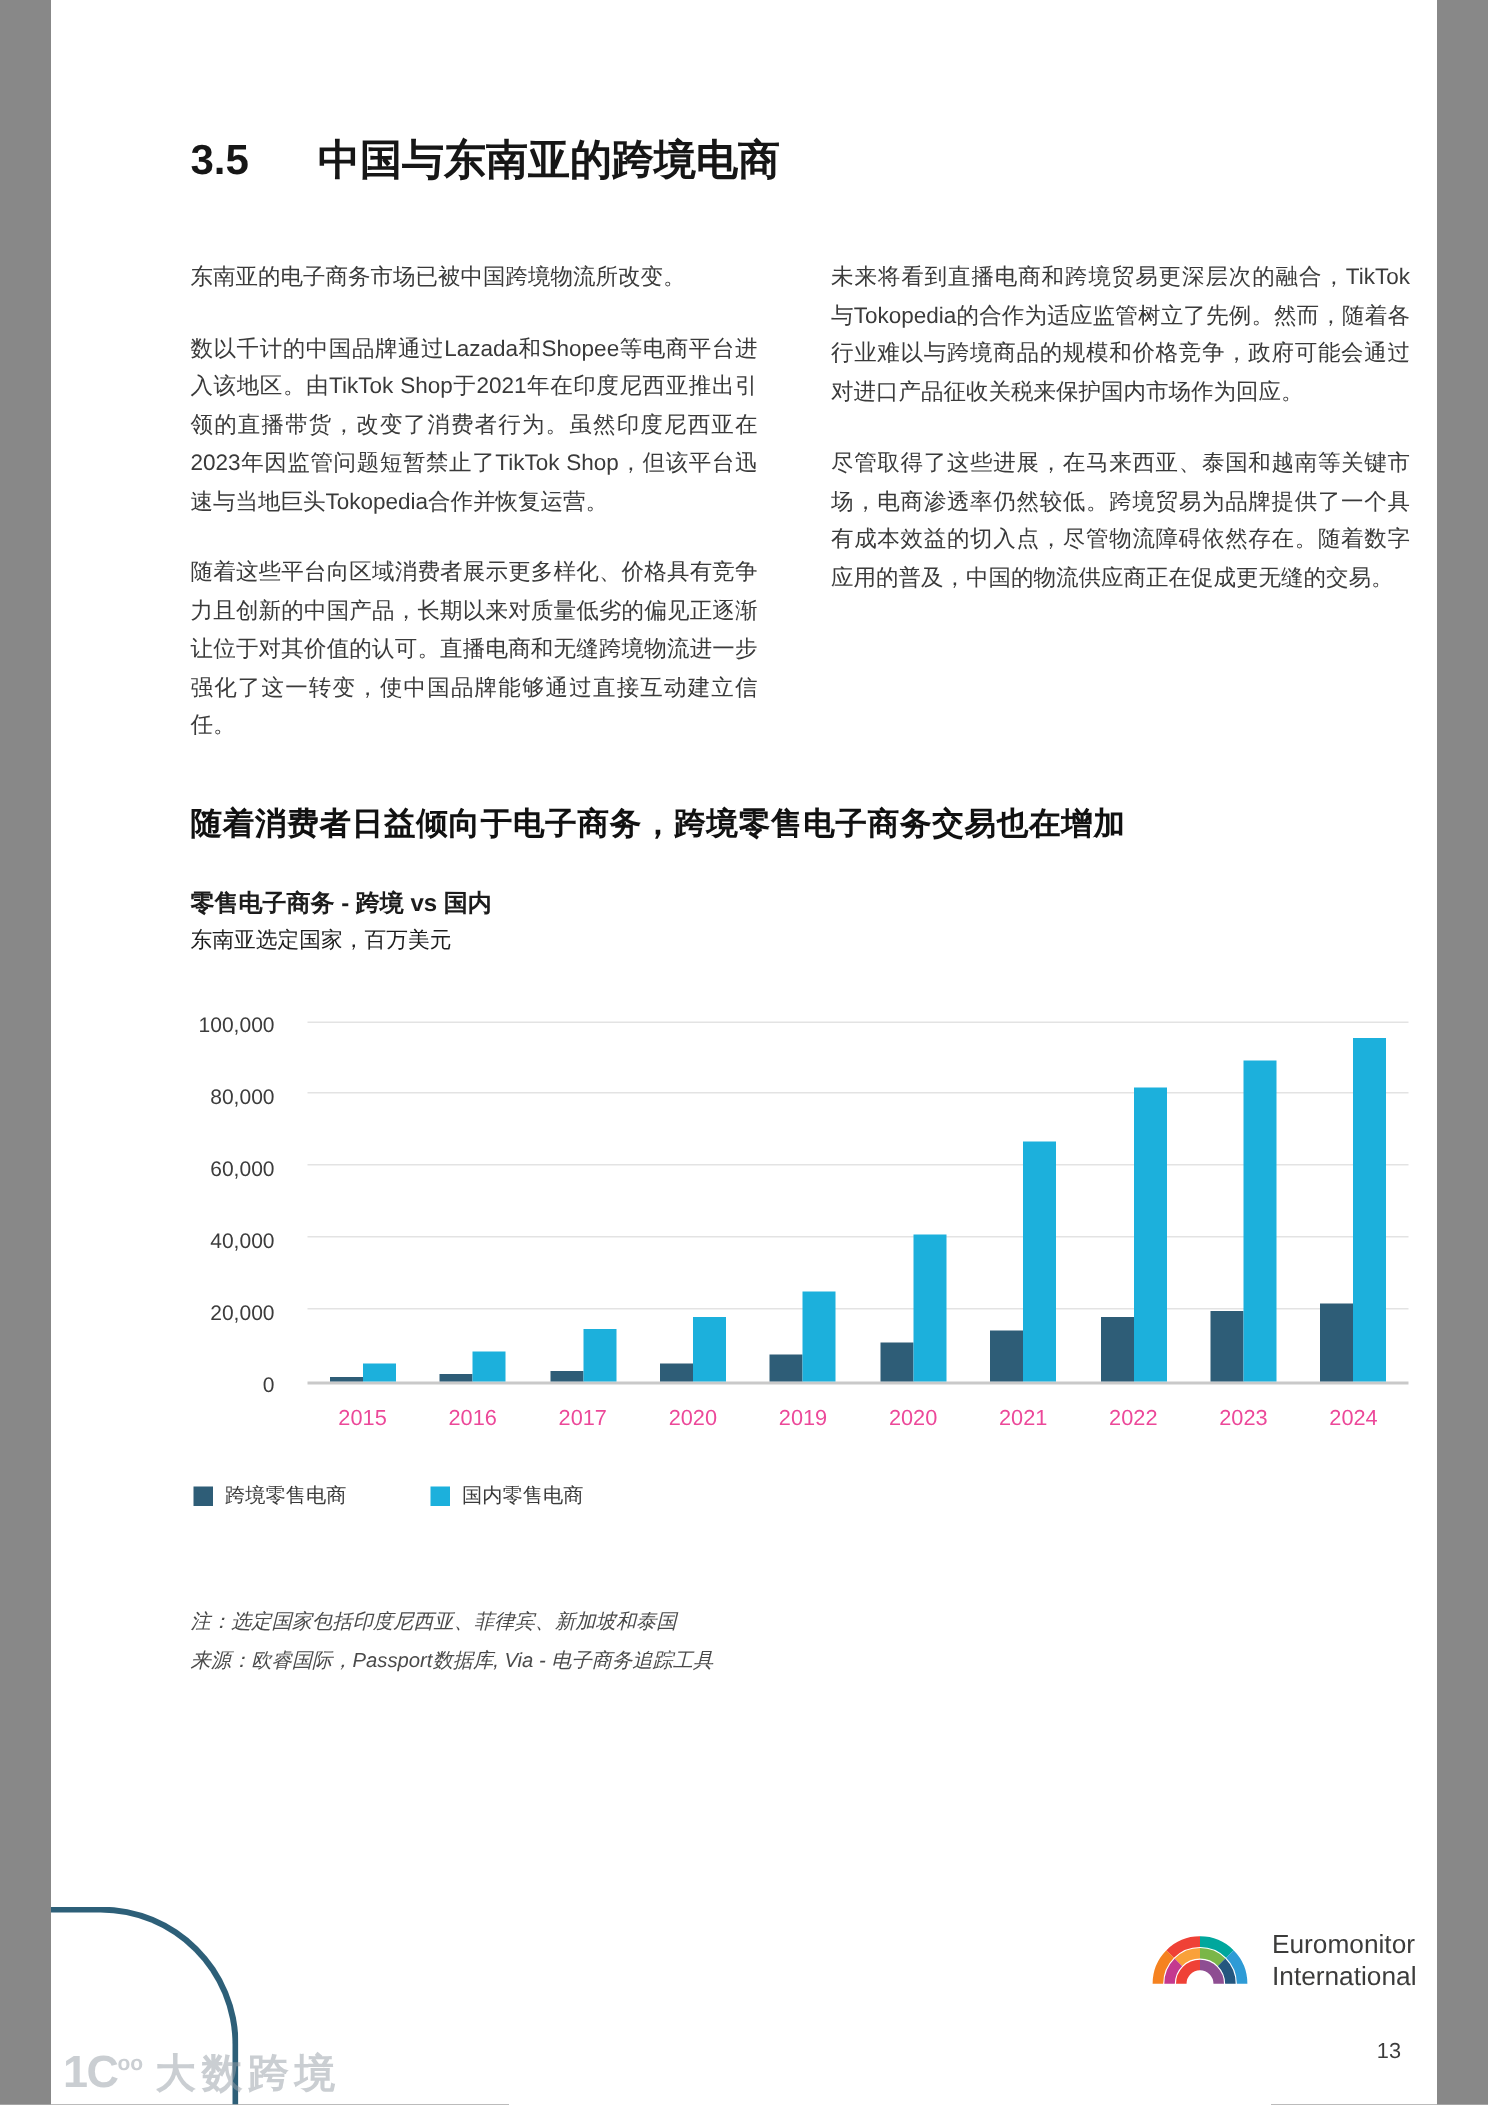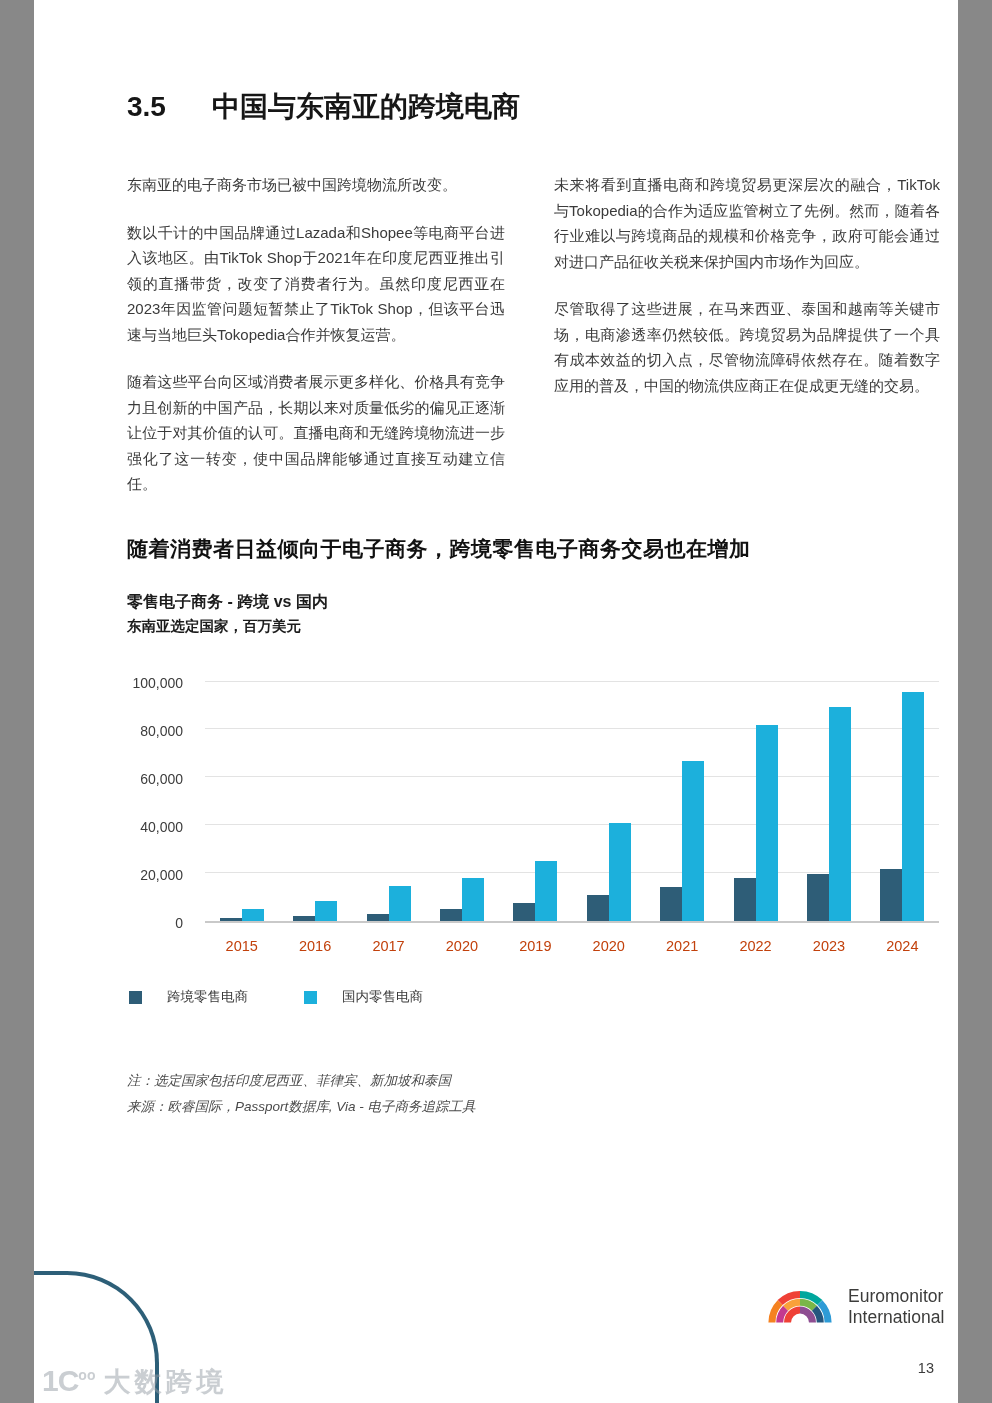--- a/index.html
+++ b/index.html
@@ -27,45 +27,45 @@
     font-size:15px; line-height:1.7; text-align:justify;
     color:#3a3a3a; margin-bottom:22px;
   }
   
   .chart-headline {
     position:absolute; left:93px; top:535px;
     font-size:21px; font-weight:bold; color:#111; letter-spacing:.5px;
   }
   .chart-titles { position:absolute; left:93px; top:592px; }
   .chart-title { font-size:16px; font-weight:bold; color:#1c1c1c; margin-bottom:4px; }
-  .chart-subtitle { font-size:14.5px; font-weight:bold; color:#1c1c1c; }
+  .chart-subtitle { font-size:14.5px; font-weight:normal; color:#1c1c1c; }
   
   .chart { position:absolute; left:93px; top:676px; width:812px; height:300px; }
   .y-labels { position:absolute; left:0; top:7px; width:56px; height:240px; }
   .ytick {
     position:absolute; right:0; width:70px; text-align:right;
     font-size:14px; color:#3c3c3c;
   }
   .plot {
     position:absolute; left:78px; right:0; top:7px; height:240px;
     border-bottom:2px solid #c9c9c9;
   }
   .gridline { position:absolute; left:0; right:0; height:1px; background:#e3e3e3; }
   .bar-groups { position:absolute; left:0; right:0; top:0; bottom:0; display:flex; }
   .bar-group { flex:1; display:flex; align-items:flex-end; justify-content:center; }
   .bar { width:22px; }
   .x-labels { position:absolute; left:78px; right:0; top:262px; display:flex; }
-  .xtick { flex:1; text-align:center; font-size:14.5px; color:#c2410c; }
+  .xtick { flex:1; text-align:center; font-size:14.5px; color:#ec4899; }
   
   .legend {
     position:absolute; left:95px; top:988px;
     display:flex; gap:56px; align-items:center;
     font-size:13.5px; color:#3a3a3a;
   }
-  .legend-item { display:flex; align-items:center; gap:25px; }
+  .legend-item { display:flex; align-items:center; gap:8px; }
   .swatch { width:13px; height:13px; display:inline-block; }
   
   .source-block {
     position:absolute; left:93px; top:1068px;
     font-style:italic; font-size:13.5px; color:#4a4a4a; line-height:1.95;
   }
   
   .logo { position:absolute; left:727px; top:1278px; display:flex; gap:9px; align-items:flex-start; }
   .logo-text { font-size:17.5px; color:#3c3c3b; line-height:1.18; padding-top:8px; }
   .pagenum {

